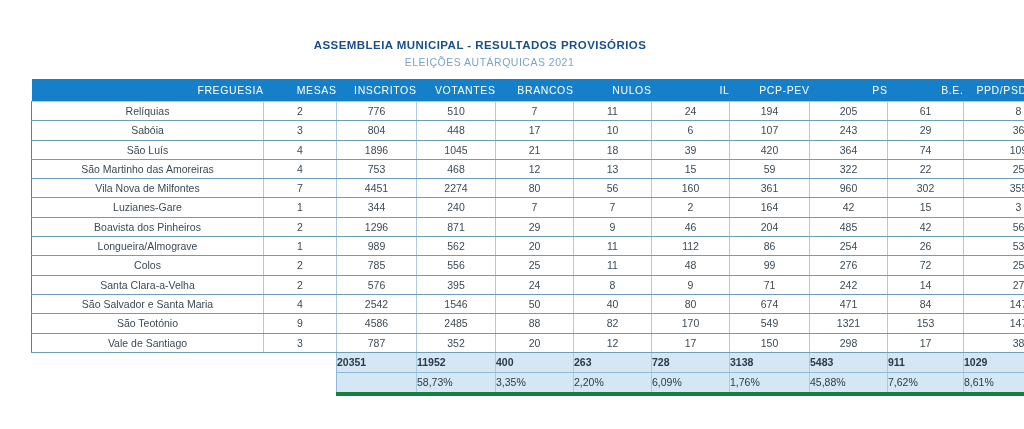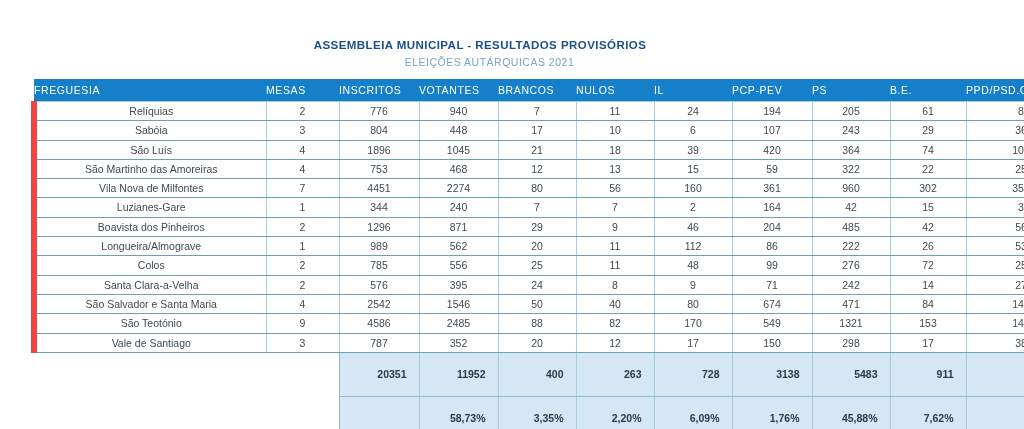--- a/index.html
+++ b/index.html
@@ -75,73 +75,72 @@
 
   thead th {
     background: #1580c9;
     color: #ffffff;
     font-weight: normal;
     font-size: 10.5px;
     letter-spacing: 0.6px;
     height: 22px;
     line-height: 22px;
     padding: 0;
-    text-align: left;
+    text-align: right;
     border: none;
   }
 
   tbody.body-rows td {
     height: 18.3px;
     line-height: 18.3px;
     padding: 0;
     text-align: center;
     border-bottom: 1px solid #6f9fb6;
     border-right: 1px solid #a8cce0;
     background: #ffffff;
     white-space: nowrap;
     overflow: hidden;
   }
   tbody.body-rows tr td:first-child {
-    border-left: 6px solid #ef4444;
+    border-left: 1px solid #ef4444;
   }
   tbody.body-rows tr td:last-child {
     border-right: 1px solid #a8cce0;
   }
   tbody.body-rows tr:first-child td {
     border-top: 1px solid #a8cce0;
   }
 
   
   tbody.summary-rows td {
     height: 19px;
     line-height: 19px;
-    padding: 12px;
-    text-align: right;
+    padding: 0;
+    text-align: left;
     white-space: nowrap;
   }
   tbody.summary-rows td.blank {
     background: #ffffff;
     border: none;
   }
   tbody.summary-rows td.fill {
     background: #d5e6f4;
     border-right: 1px solid #a8cce0;
     color: #2b3a46;
   }
   tbody.summary-rows tr.totals td.fill {
     font-weight: bold;
     border-top: 1px solid #8fb9d4;
     border-bottom: 1px solid #8fb9d4;
   }
   tbody.summary-rows tr.totals td.fill.first-fill {
     border-left: 1px solid #8fb9d4;
   }
   tbody.summary-rows tr.percents td.fill {
-    border-bottom: 2px solid #15803d;
-    font-weight: bold;
+    border-bottom: 4px solid #15803d;
   }
   tbody.summary-rows tr.percents td.fill.first-fill {
     border-left: 1px solid #8fb9d4;
   }
   tbody.summary-rows tr td.fill:last-child {
     border-right: 1px solid #8fb9d4;
   }
 </style>
 </head>
 <body>
@@ -181,21 +180,21 @@
           <th>PS</th>
           <th>B.E.</th>
           <th>PPD/PSD.CDS-PP</th>
         </tr>
       </thead>
       <tbody class="body-rows" id="body-rows">
           <tr>
             <td>Relíquias</td>
             <td>2</td>
             <td>776</td>
-            <td>940</td>
+            <td>510</td>
             <td>7</td>
             <td>11</td>
             <td>24</td>
             <td>194</td>
             <td>205</td>
             <td>61</td>
             <td>8</td>
           </tr>
           <tr>
             <td>Sabóia</td>
@@ -277,21 +276,21 @@
           </tr>
           <tr>
             <td>Longueira/Almograve</td>
             <td>1</td>
             <td>989</td>
             <td>562</td>
             <td>20</td>
             <td>11</td>
             <td>112</td>
             <td>86</td>
-            <td>222</td>
+            <td>254</td>
             <td>26</td>
             <td>53</td>
           </tr>
           <tr>
             <td>Colos</td>
             <td>2</td>
             <td>785</td>
             <td>556</td>
             <td>25</td>
             <td>11</td>

